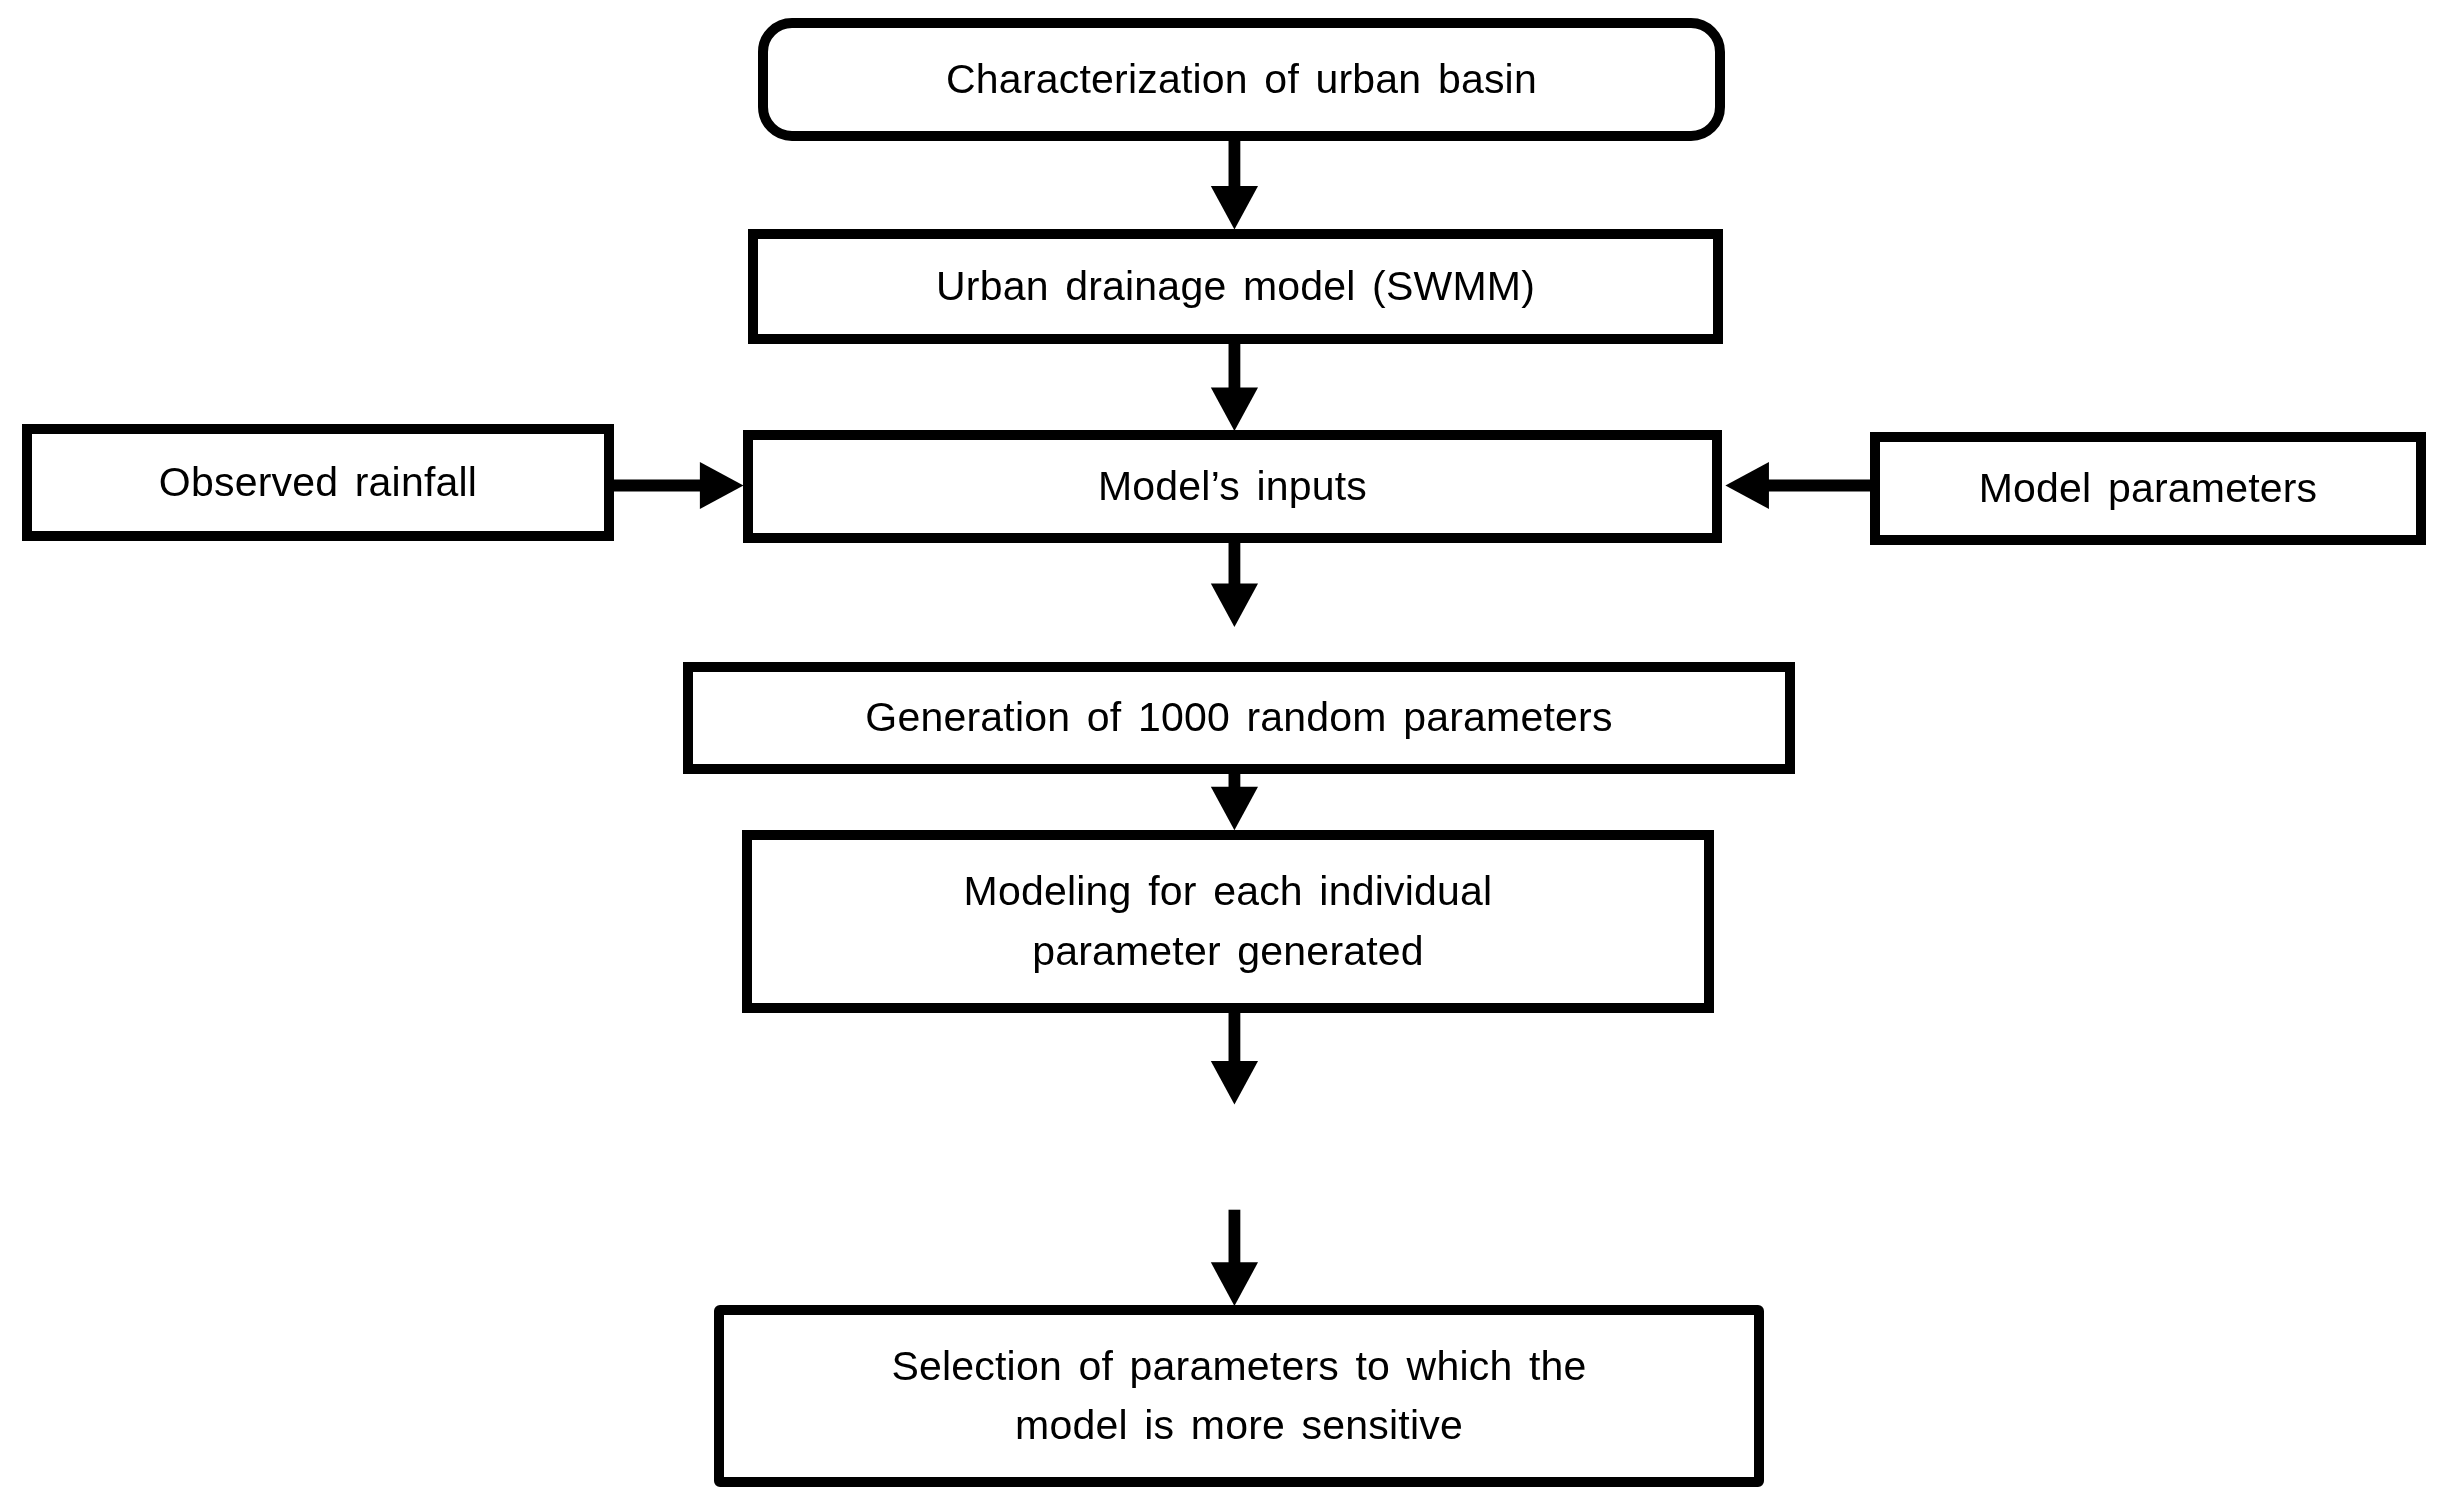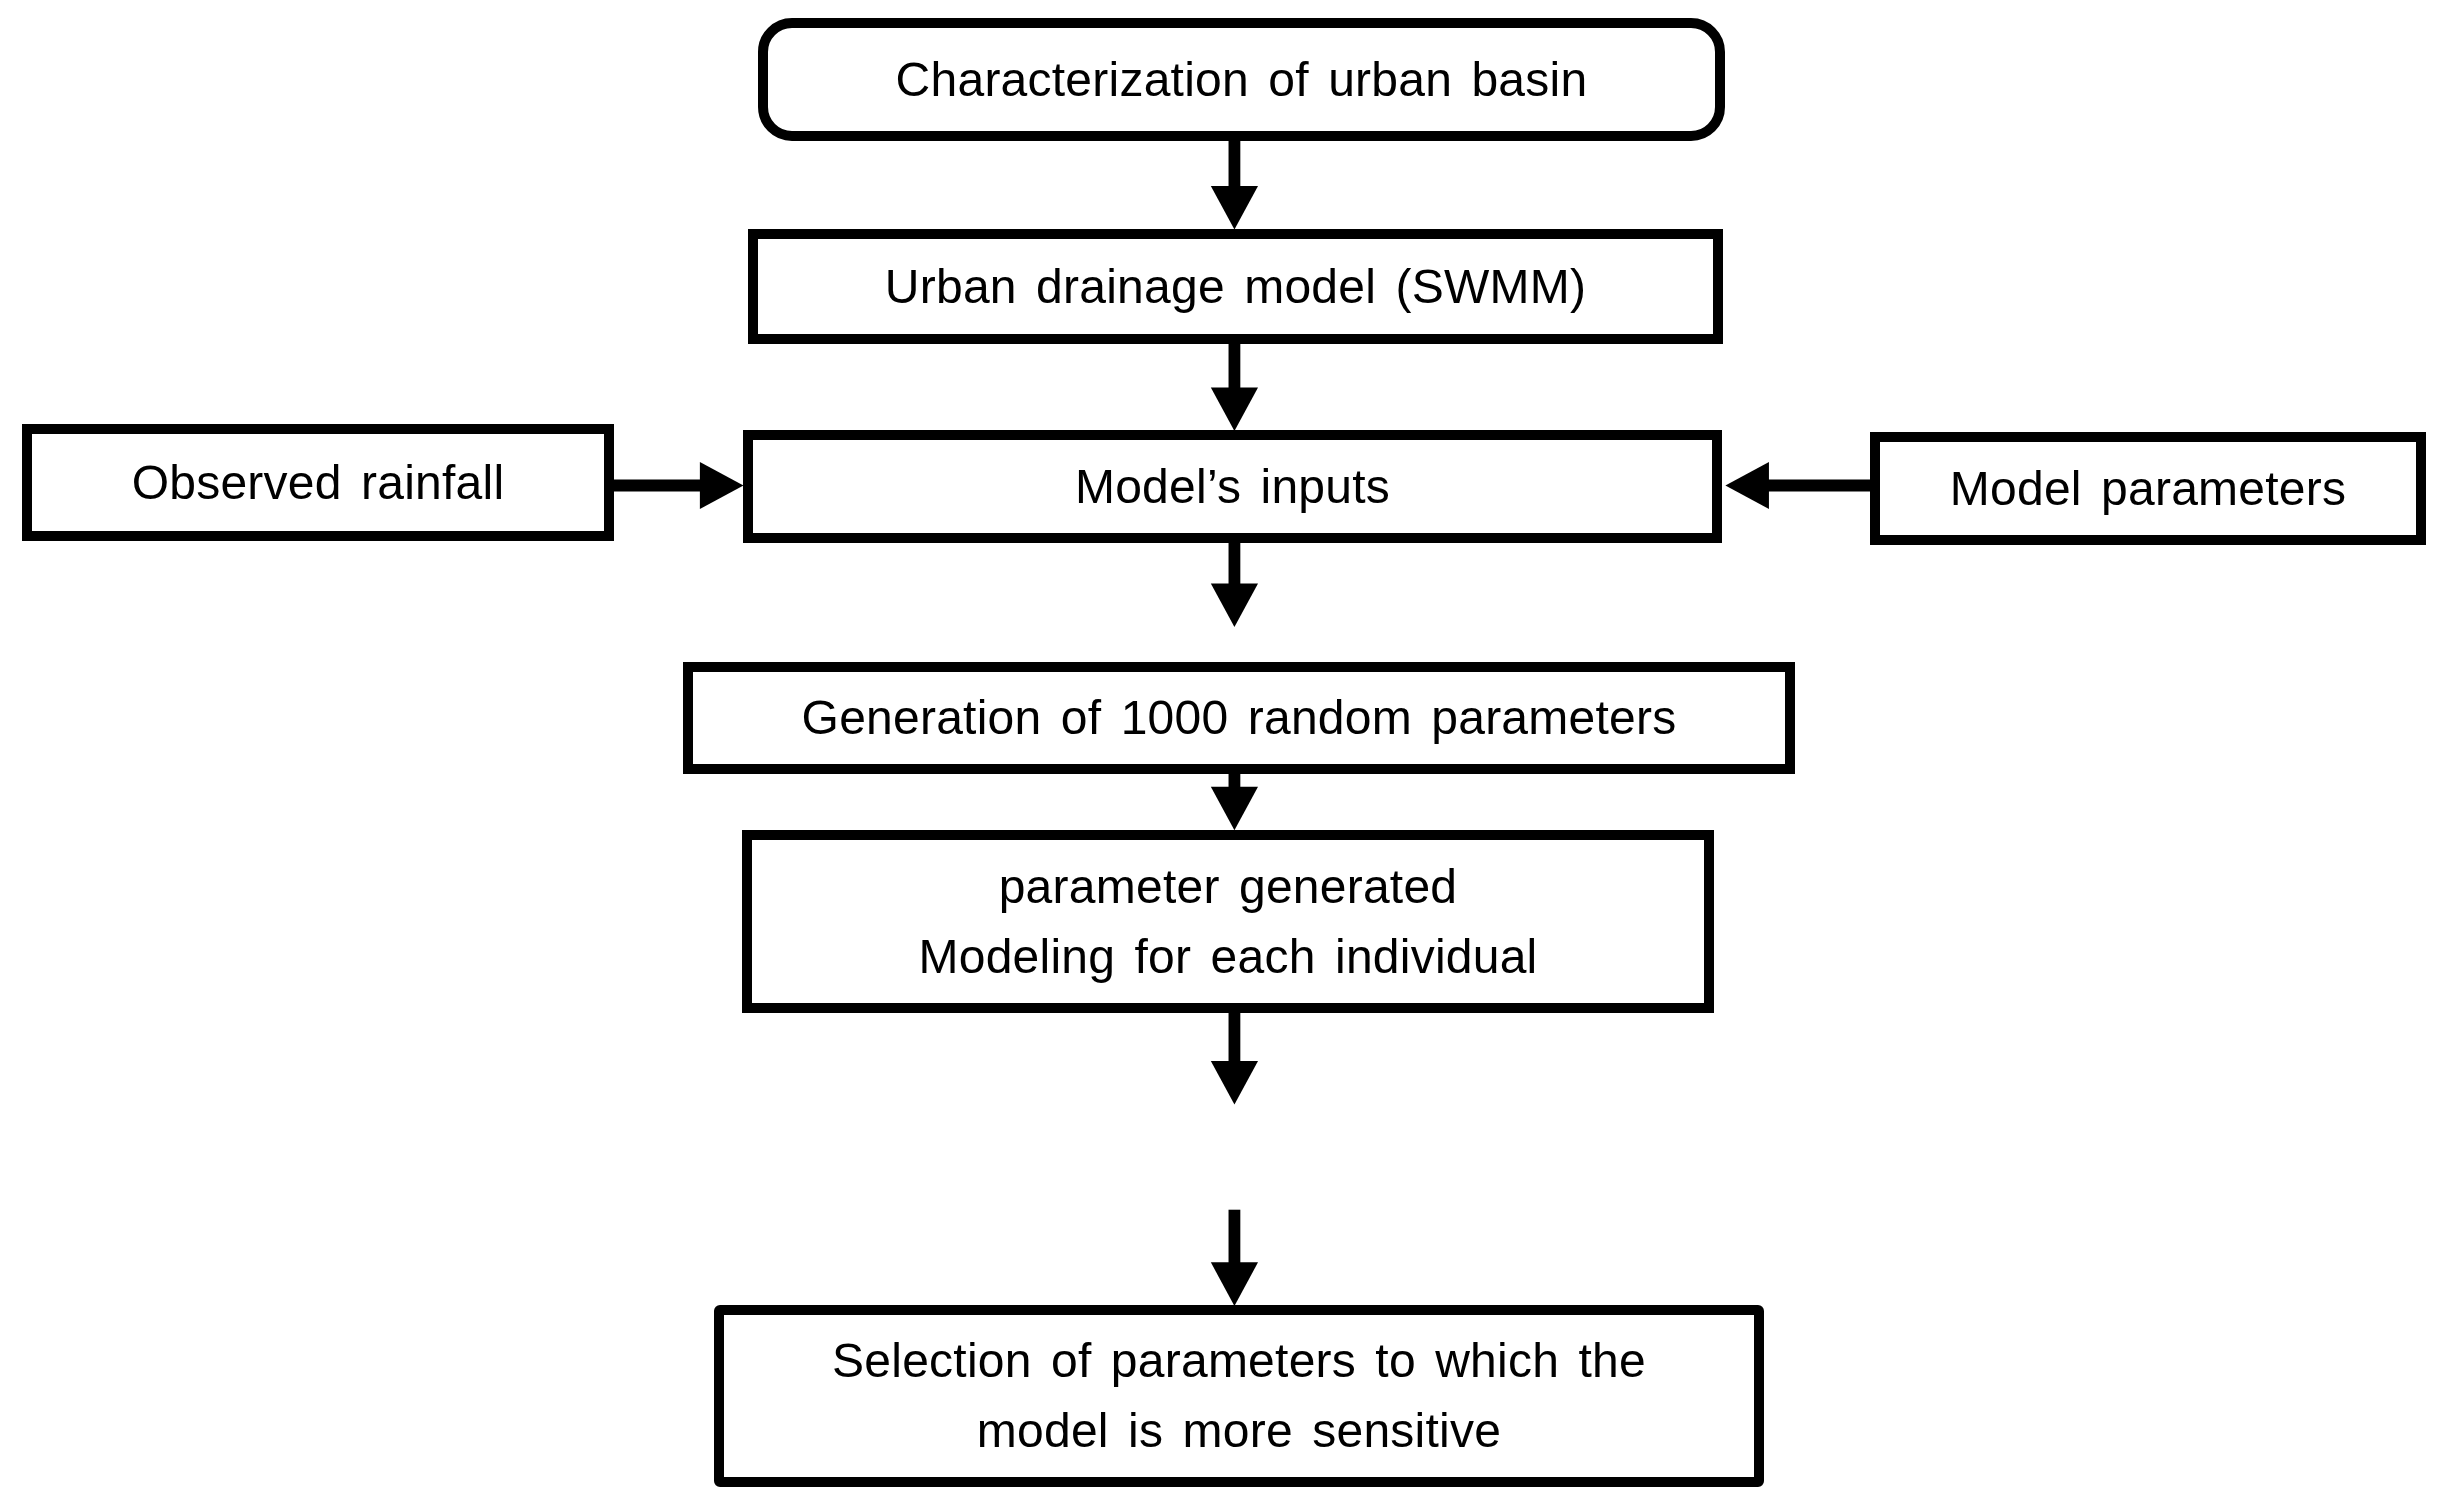--- a/index.html
+++ b/index.html
@@ -25,21 +25,21 @@
   }
   .node {
     position: absolute;
     box-sizing: border-box;
     background: #ffffff;
     border: 10px solid #000000;
     display: flex;
     align-items: center;
     justify-content: center;
     text-align: center;
-    font-size: 48px;
+    font-size: 41px;
     line-height: 1.45;
     color: #000000;
     word-spacing: 0.12em;
     letter-spacing: 0.005em;
   }
   .node.rounded-sm { border-radius: 34px; }
   .node.rounded-lg { border-radius: 6px; }
   .node .line { display: block; }
 
   
@@ -114,22 +114,22 @@
   <div class="node" id="node-model-parameters">
     <span class="line">Model parameters</span>
   </div>
 
   <div class="node" id="node-generation">
     <span class="line">Generation of 1000 random parameters</span>
   </div>
 
   <div class="node" id="node-modeling">
     <span>
+      <span class="line">Modeling for each individual</span>
       <span class="line">parameter generated</span>
-      <span class="line">Modeling for each individual</span>
     </span>
   </div>
 
 
   <div class="node rounded-lg" id="node-selection">
     <span>
       <span class="line">Selection of parameters to which the</span>
       <span class="line">model is more sensitive</span>
     </span>
   </div>

